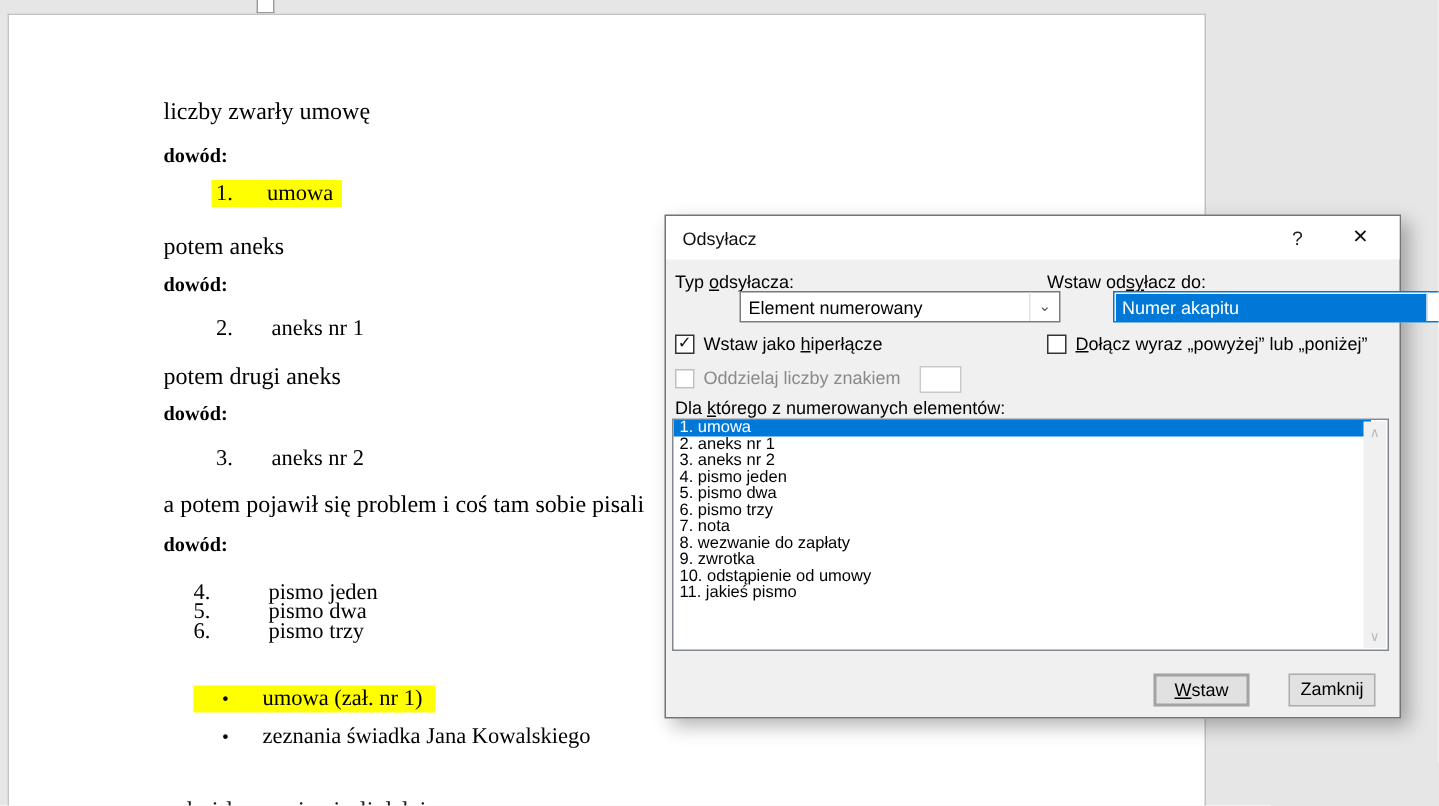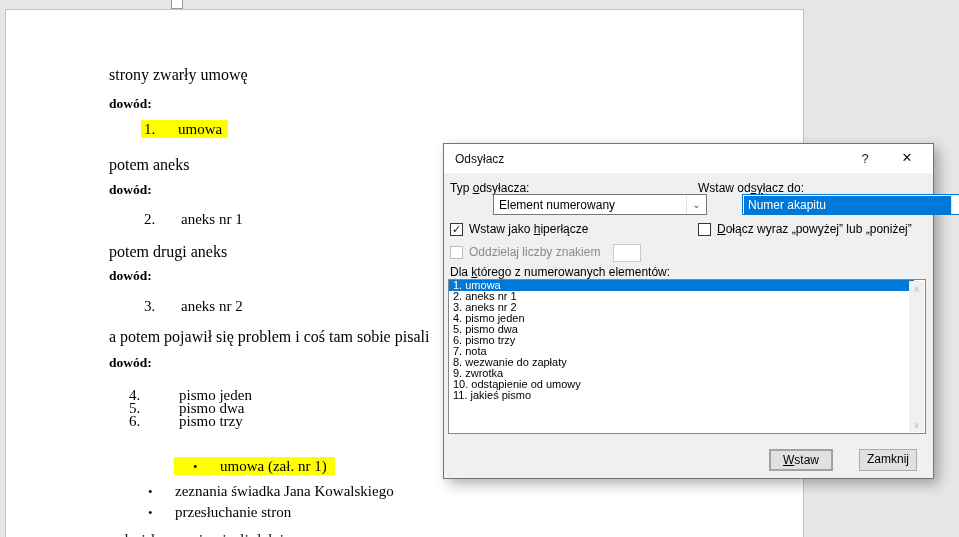--- a/index.html
+++ b/index.html
@@ -25,21 +25,21 @@
   .evid{left:103px;font-size:13.5px;font-weight:bold;line-height:16px;}
   .num-item{font-size:15px;line-height:18px;height:18px;}
   .num-item .inum{display:inline-block;width:37px;}
   .num-item.tight{left:123px;font-size:15px;line-height:13px;height:13px;}
   .num-item.tight .inum{width:50px;}
   .num-item.std{left:138px;}
   .num-item.hl1{left:135px;background:#ffff00;padding:0 6px 0 3px;}
   .num-item.hl1 .inum{width:34px;}
   .bullet-item{left:123px;font-size:15px;line-height:18px;height:18px;}
   .bullet-item .bdot{display:inline-block;width:46px;text-indent:19px;font-size:13px;}
-  .bullet-item.hl2{background:#ffff00;padding-right:8px;margin-left:45px;}
+  .bullet-item.hl2{background:#ffff00;padding-right:8px;}
   .partial{left:103px;font-size:16px;line-height:19px;color:#1a1a1a;}
   
   .dialog{
     position:absolute;left:443px;top:143px;width:489px;height:334px;
     background:#f0f0f0;border:1px solid #747474;
     box-shadow:5px 5px 12px rgba(0,0,0,0.30);
     font-size:12px;
   }
   .titlebar{position:absolute;left:0;top:0;right:0;height:29px;background:#ffffff;}
   .titlebar .title{position:absolute;left:11px;top:8px;font-size:12px;color:#111;}
@@ -79,21 +79,21 @@
     box-sizing:border-box;font-size:12px;text-align:center;line-height:19px;cursor:default;
   }
   .btn.default{border:2px solid #a3a3a3;}
 </style>
 </head>
 <body>
 
 <div class="ruler-marker"></div>
 
 <div class="page">
-  <div class="dl para" style="top:55px">strony zwarły umowę</div>
+  <div class="dl para" style="top:55px">liczby zwarły umowę</div>
   <div class="dl evid" style="top:86px">dowód:</div>
 
   <div class="dl num-item hl1" style="top:110px"><span class="inum">1.</span><span>umowa</span></div>
 
   <div class="dl para" style="top:145px">potem aneks</div>
   <div class="dl evid" style="top:172px">dowód:</div>
 
   <div class="dl num-item std" style="top:200px"><span class="inum">2.</span><span>aneks nr 1</span></div>
 
   <div class="dl para" style="top:232px">potem drugi aneks</div>
@@ -103,21 +103,20 @@
 
   <div class="dl para" style="top:317px">a potem pojawił się problem i coś tam sobie pisali</div>
   <div class="dl evid" style="top:345px">dowód:</div>
 
   <div class="dl num-item tight" style="top:379px"><span class="inum">4.</span><span>pismo jeden</span></div>
   <div class="dl num-item tight" style="top:392px"><span class="inum">5.</span><span>pismo dwa</span></div>
   <div class="dl num-item tight" style="top:405px"><span class="inum">6.</span><span>pismo trzy</span></div>
 
   <div class="dl bullet-item hl2" style="top:447px"><span class="bdot">•</span><span>umowa (zał. nr 1)</span></div>
   <div class="dl bullet-item" style="top:472px"><span class="bdot">•</span><span>zeznania świadka Jana Kowalskiego</span></div>
-  <div class="dl bullet-item" style="top:493px"><span class="bdot">•</span><span>przesłuchanie stron</span></div>
 
   <div class="dl partial" style="top:521px">w każdym razie pisali dalej</div>
 </div>
 
 <div class="dialog">
   <div class="titlebar">
     <span class="title">Odsyłacz</span>
     <span class="help">?</span>
     <span class="close">✕</span>
   </div>

